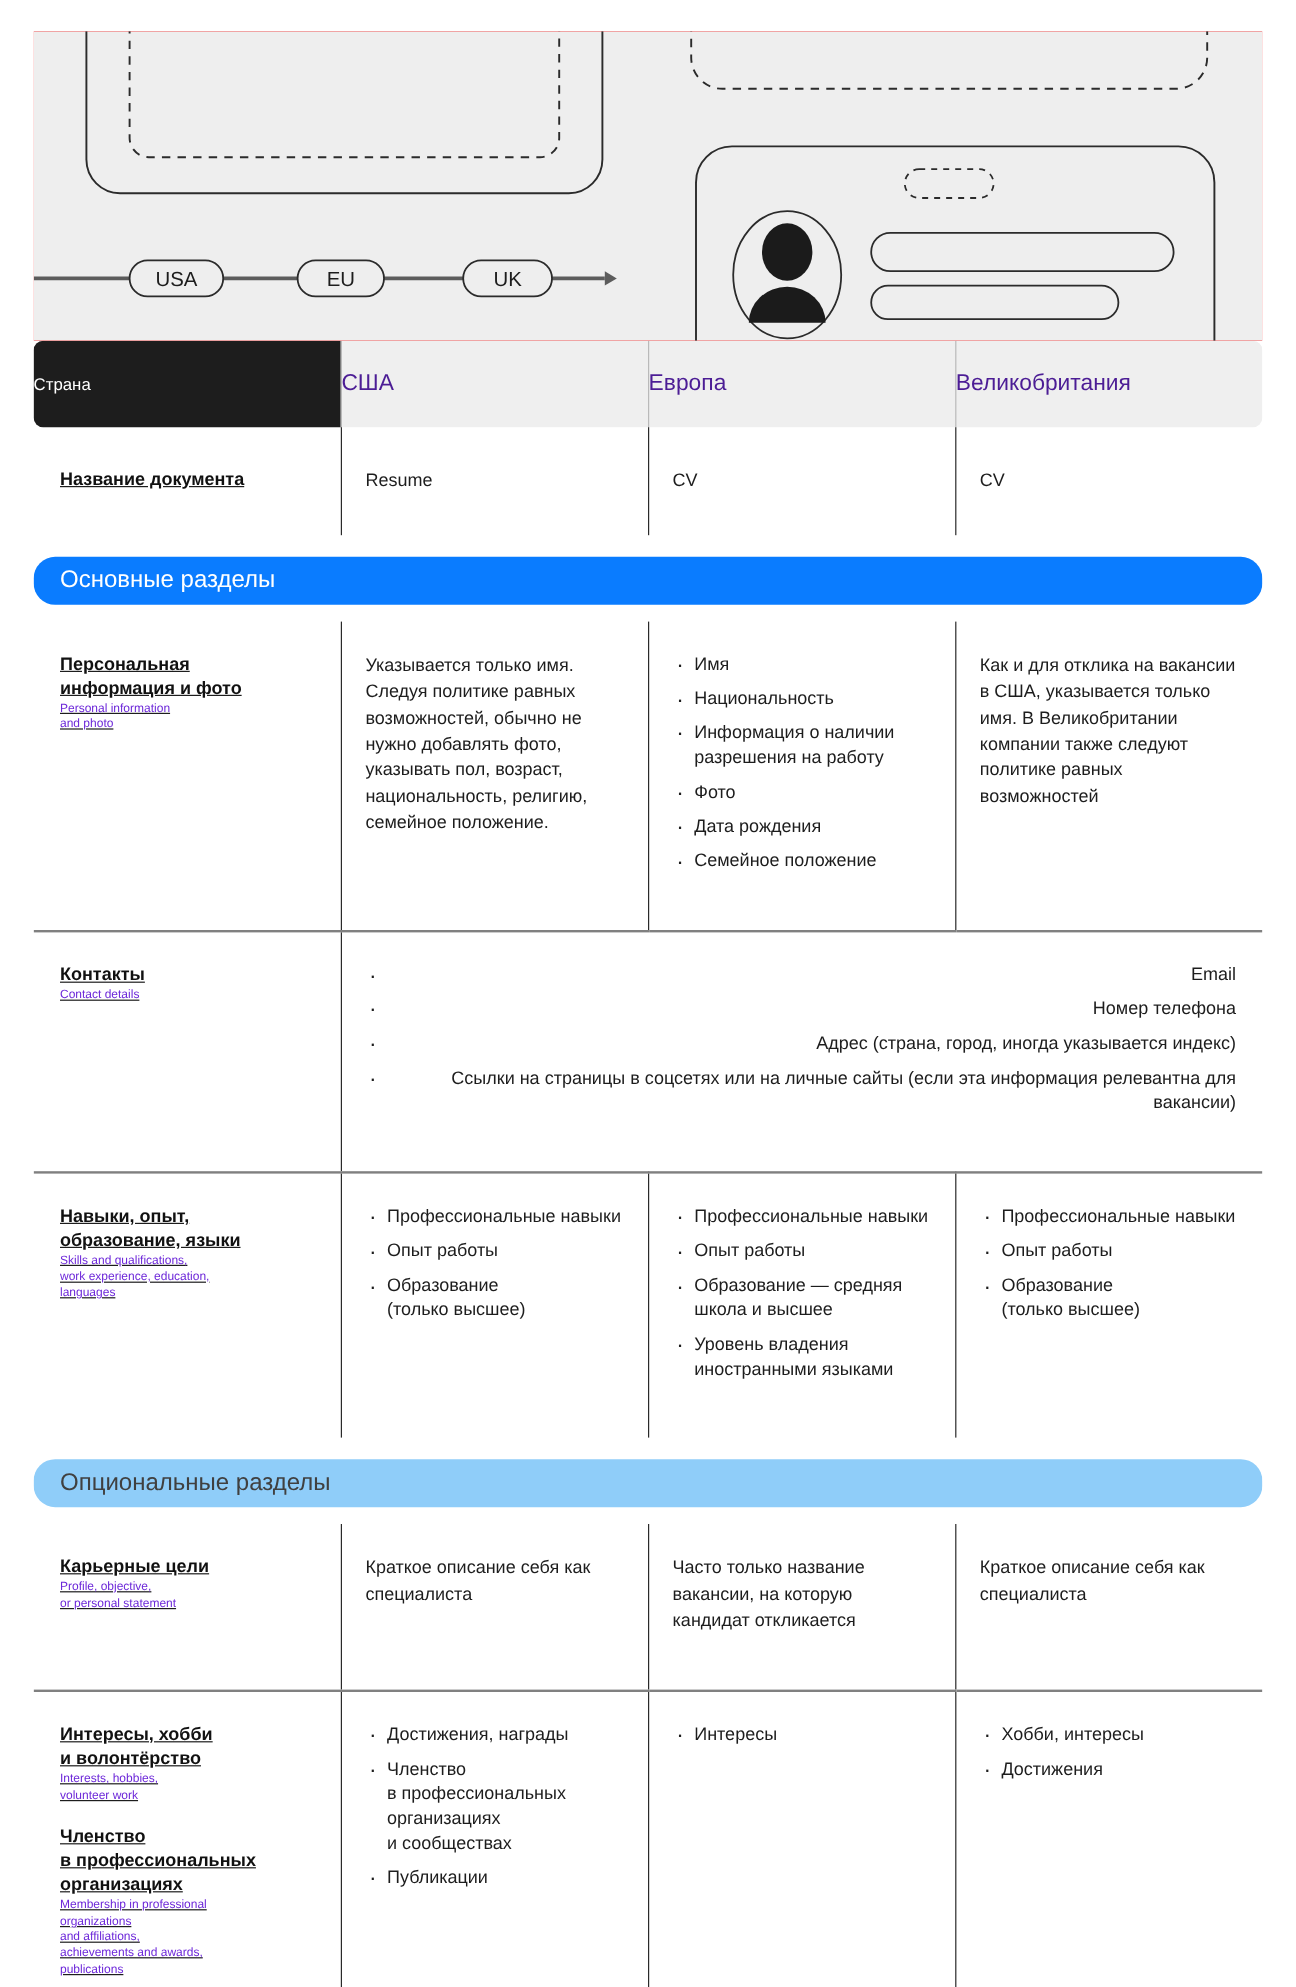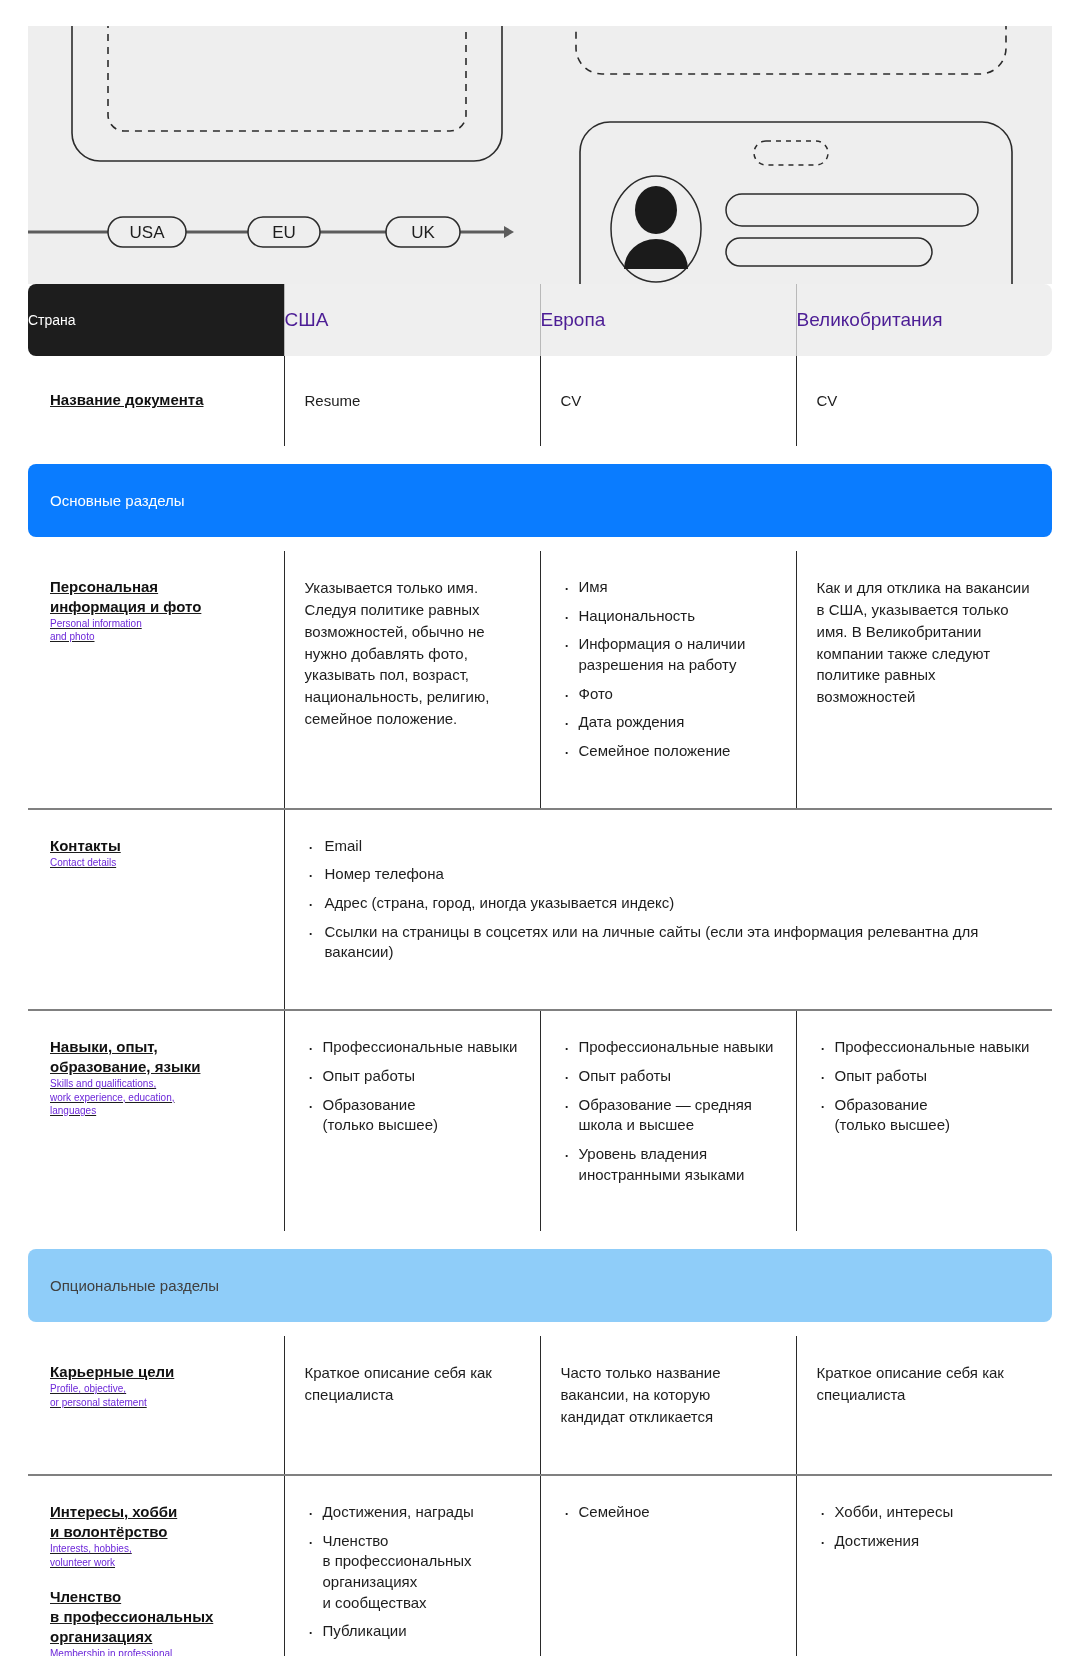--- a/index.html
+++ b/index.html
@@ -126,32 +126,32 @@
   ul.blist li:last-child { margin-bottom: 0; }
   ul.blist li::before {
     content: "\00b7";
     position: absolute;
     left: 3px;
     top: -2px;
     font-size: 19px;
     line-height: 1.38;
     color: #1d1d1d;
   }
-  ul.blist.wide li { padding-left: 20px; }
+  ul.blist.wide li { padding-left: 20px; text-align: right; }
 
   
   .band-row td { padding: 0; }
   .band {
     margin: 18px 0 14px 0;
-    height: 73px;
-    border-radius: 8px;
+    height: 40px;
+    border-radius: 18px;
     display: flex;
     align-items: center;
     padding-left: 22px;
-    font-size: 15px;
+    font-size: 20px;
     color: #ffffff;
   }
   .band.primary { background: #0a7cff; color: #ffffff; }
   .band.secondary { background: #8fcdf9; color: #404040; }
 </style>
 </head>
 <body>
 
 <div class="card">
 
@@ -334,21 +334,21 @@
       </td>
       <td class="bcell" style="padding-bottom:40px;">
         <ul class="blist">
               <li>Достижения, награды</li>
               <li>Членство<br>в профессиональных<br>организациях<br>и сообществах</li>
               <li>Публикации</li>
             </ul>
       </td>
       <td class="bcell" style="padding-bottom:40px;">
         <ul class="blist">
-              <li>Семейное</li>
+              <li>Интересы</li>
             </ul>
       </td>
       <td class="bcell" style="padding-bottom:40px;">
         <ul class="blist">
               <li>Хобби, интересы</li>
               <li>Достижения</li>
             </ul>
       </td>
     </tr>
 

